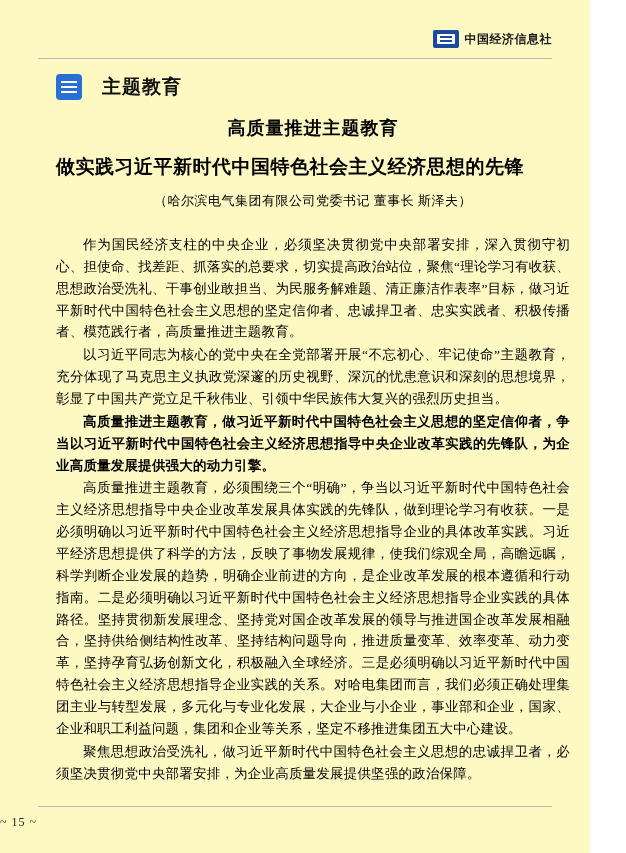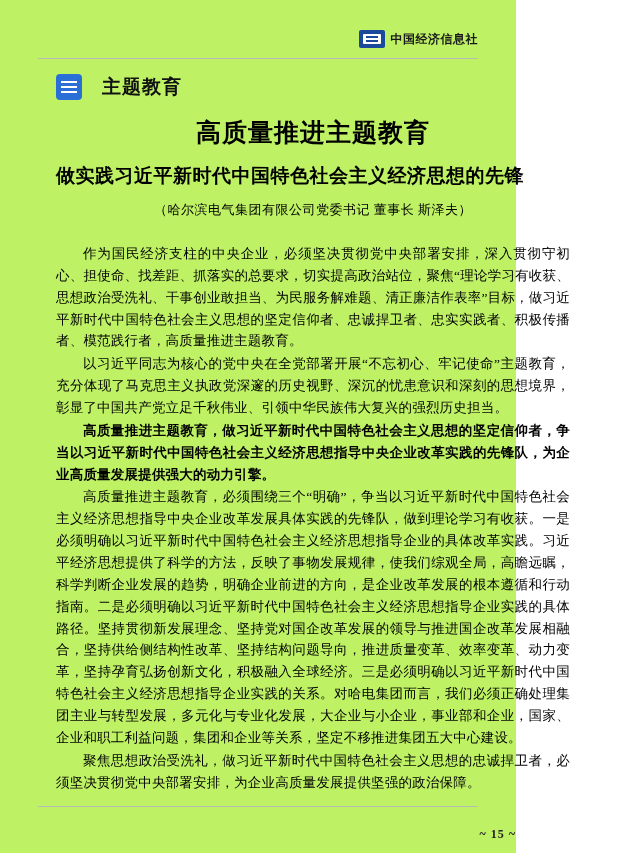--- a/index.html
+++ b/index.html
@@ -9,24 +9,24 @@
   body {
     width: 626px;
     height: 853px;
     background: #ffffff;
     font-family: "Liberation Serif", "DejaVu Serif", serif;
     color: #000000;
     overflow: hidden;
   }
   .page {
     position: relative;
-    width: 516px;
+    width: 590px;
     height: 853px;
     box-sizing: border-box;
-    background: #bef264;
+    background: #fef9c3;
   }
   
   .page-header {
     position: absolute;
     top: 30px;
     right: 38px;
     display: flex;
     align-items: center;
     gap: 6px;
   }
@@ -108,21 +108,21 @@
   }
   
   .doc-body {
     position: absolute;
     top: 112px;
     left: 56px;
     width: 514px;
   }
   .title-main {
     text-align: center;
-    font-size: 25px;
+    font-size: 18px;
     font-weight: bold;
     letter-spacing: 1px;
     margin: 4px 0 14px 0;
     font-family: "Liberation Sans", "DejaVu Sans", sans-serif;
   }
   .title-sub {
     font-size: 19px;
     font-weight: bold;
     letter-spacing: 0.5px;
     margin: 0 0 12px 0;
@@ -150,28 +150,27 @@
   .footer-rule {
     position: absolute;
     bottom: 46px;
     left: 38px;
     right: 38px;
     height: 1px;
     background: #b9b9b9;
   }
   .page-number {
     position: absolute;
-    bottom: 11px;
+    bottom: 23px;
     left: 0;
     width: 100%;
-    text-align: right;
+    text-align: left;
     font-size: 12px;
     color: #222;
     letter-spacing: 1px;
-    font-weight: bold;
   }
 </style>
 </head>
 <body>
 
 <div class="page">
 
   <div class="page-header">
     <span class="logo-mark"></span>
     <span class="logo-text">中国经济信息社</span>

